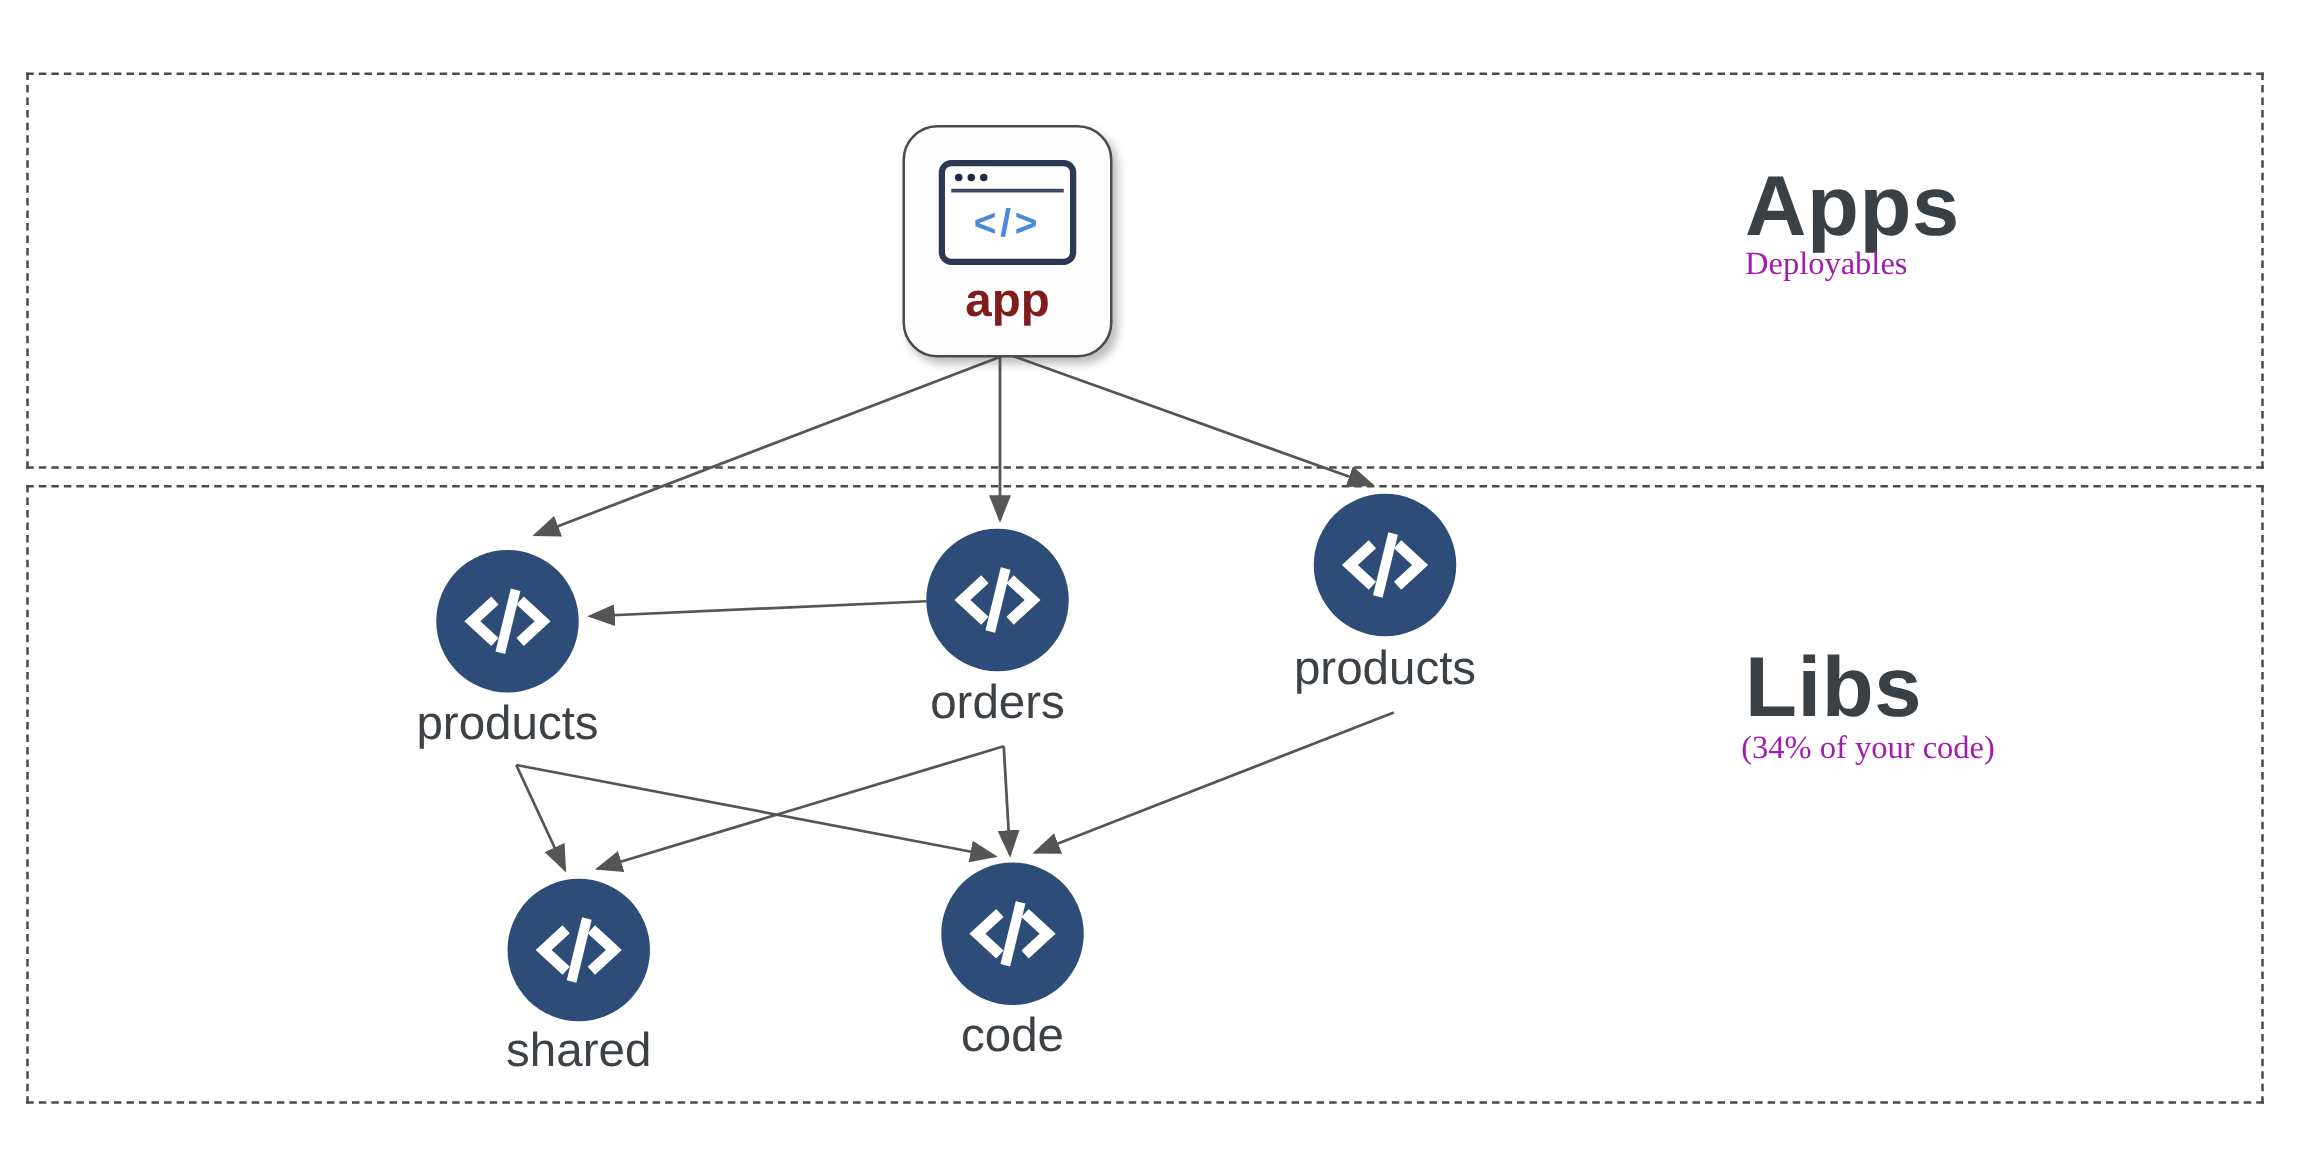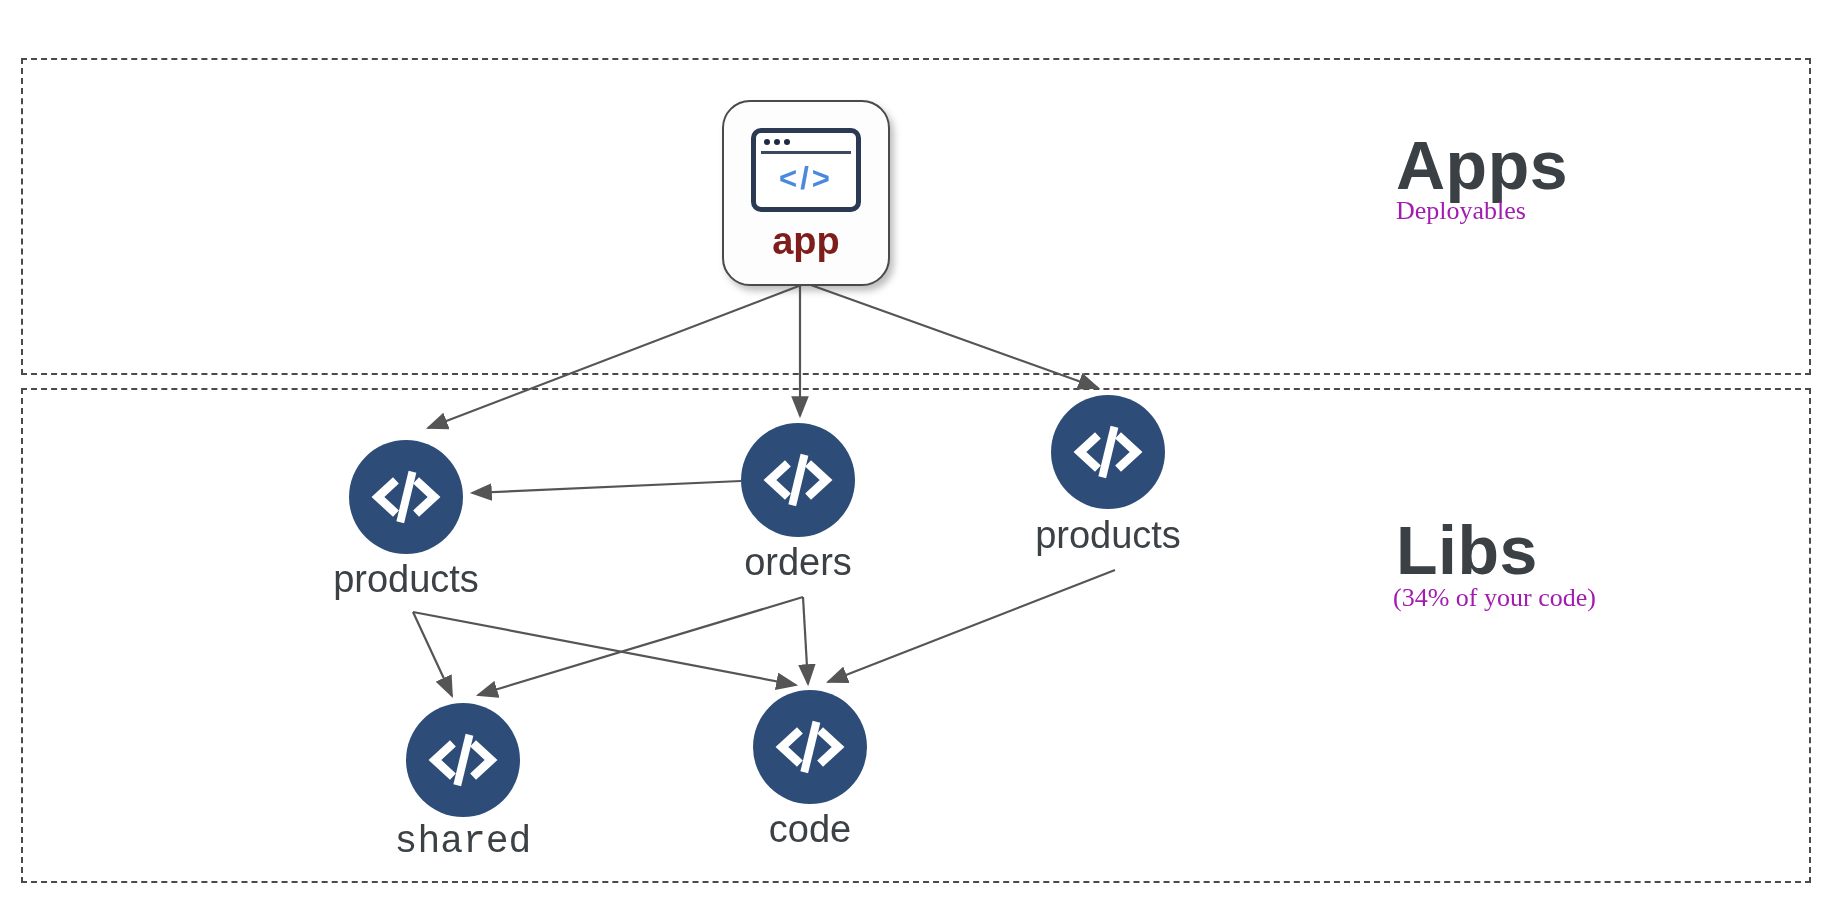--- a/index.html
+++ b/index.html
@@ -59,21 +59,21 @@
   .lib-core     { left:753px;  top:690px; }
   .code-icon { width:72px; height:72px; }
 
   .lib-label {
     position:absolute; transform:translateX(-50%);
     font-size:38px; color:#3c4146; white-space:nowrap;
   }
   .label-products { left:406px;  top:558px; }
   .label-orders   { left:798px;  top:541px; }
   .label-checkout { left:1108px; top:514px; }
-  .label-shared   { left:463px;  top:820px;font-family:Liberation Mono, monospace; }
+  .label-shared   { left:463px;  top:820px; }
   .label-core     { left:810px;  top:808px; }
 </style>
 </head>
 <body>
 
 <div class="canvas">
 
   <div class="section-box box-apps"></div>
   <div class="section-box box-libs"></div>
 

